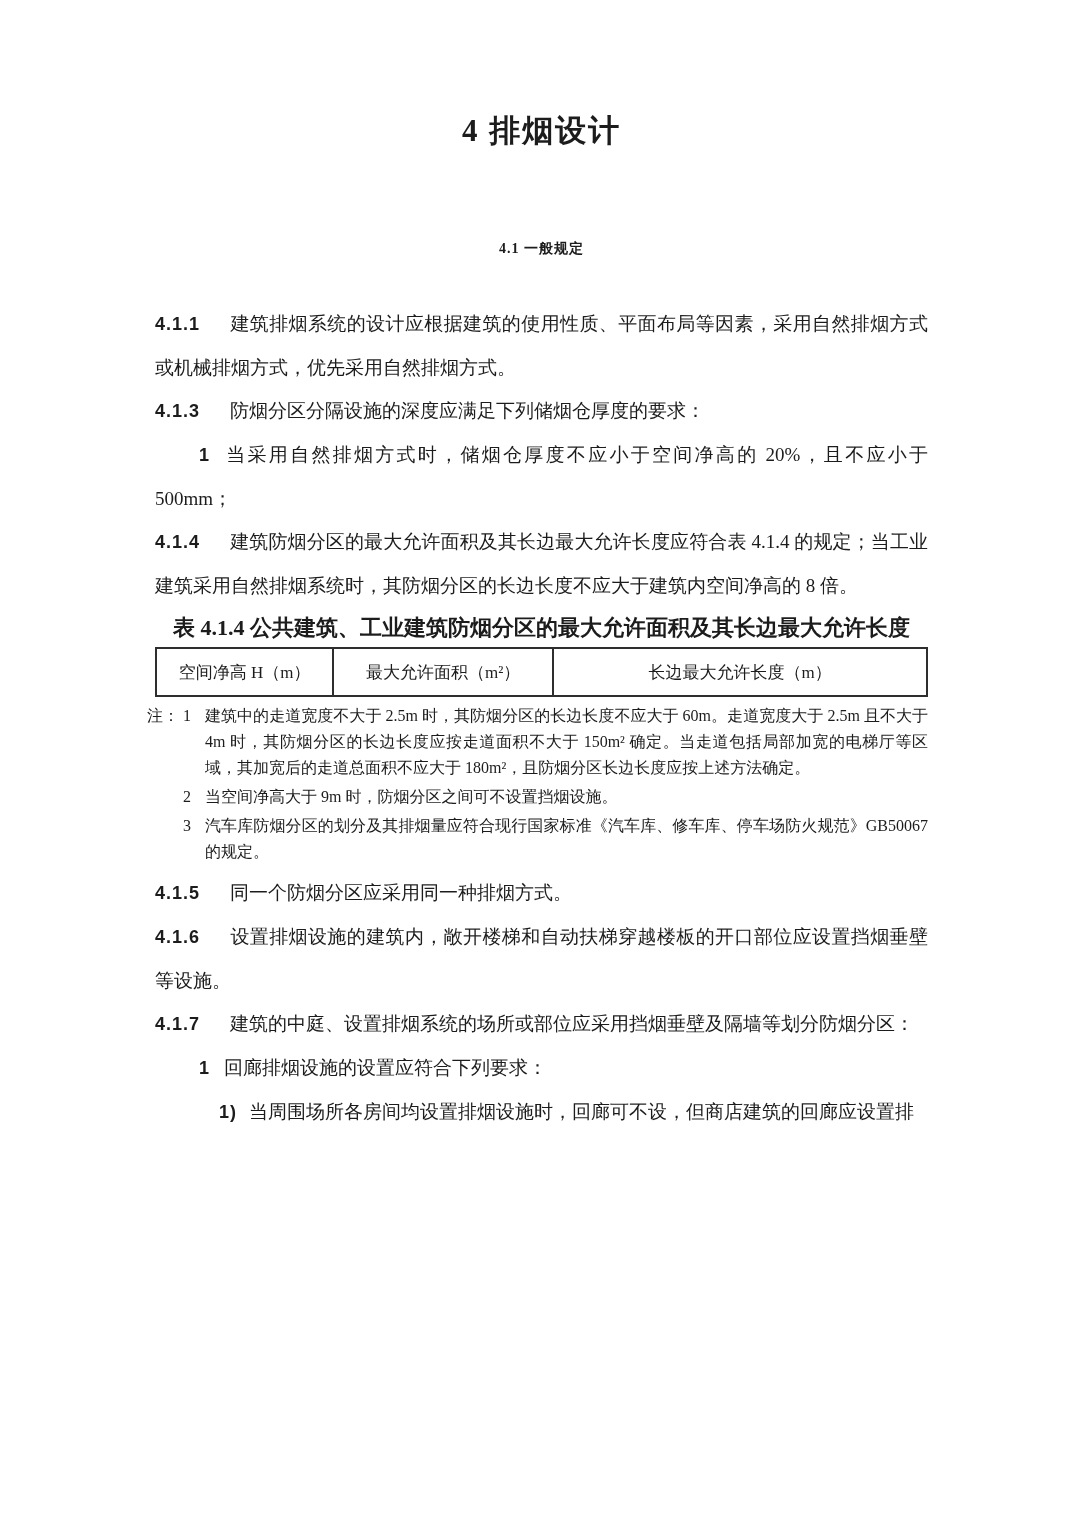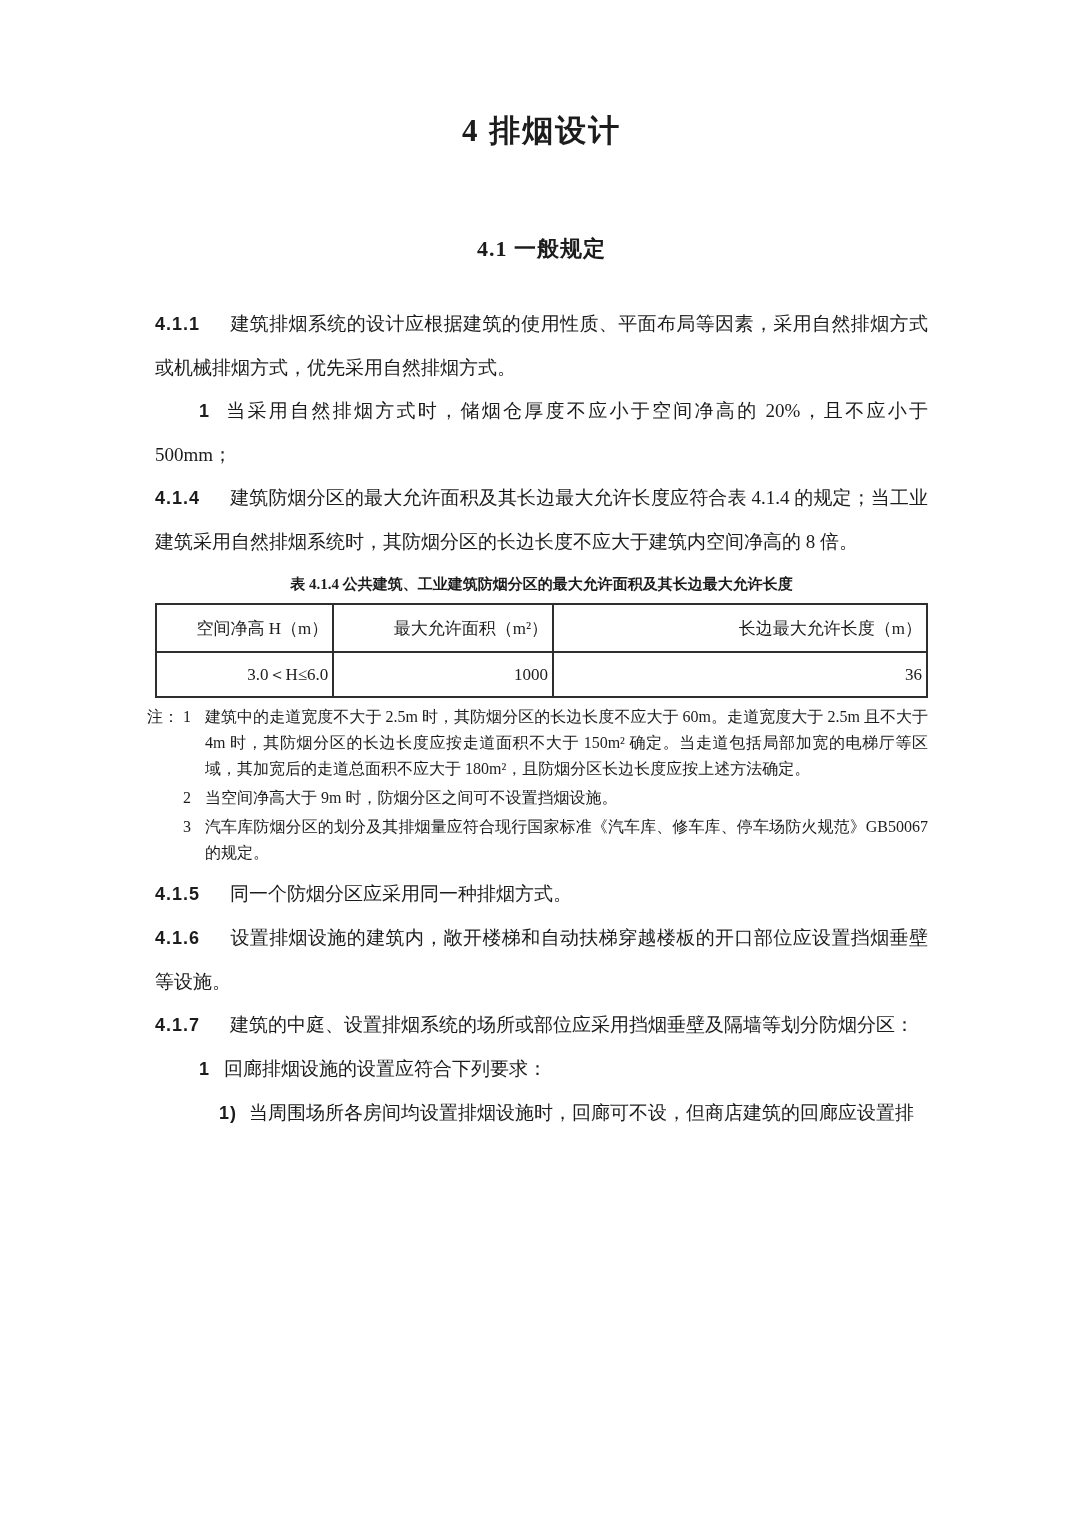--- a/index.html
+++ b/index.html
@@ -23,21 +23,21 @@
   }
   .chapter-title {
     font-size: 31px;
     font-weight: bold;
     text-align: center;
     line-height: 46px;
     margin: 0 0 80px 0;
     letter-spacing: 2px;
   }
   .section-title {
-    font-size: 22px;
+    font-size: 14px;
     font-weight: bold;
     text-align: center;
     line-height: 30px;
     margin: 0 0 38px 0;
     letter-spacing: 1px;
   }
   .clause {
     font-size: 19px;
     line-height: 43px;
     text-align: justify;
@@ -50,35 +50,35 @@
     margin-right: 30px;
     letter-spacing: 1px;
     white-space: nowrap;
   }
   .clause.sub1 { text-indent: 44px; }
   .clause.sub1 .cnum { margin-right: 14px; }
   .clause.sub2 { text-indent: 64px; }
   .clause.sub2 .cnum { margin-right: 12px; }
 
   .table-caption {
-    font-size: 15px;
+    font-size: 22px;
     font-weight: bold;
     text-align: center;
     line-height: 26px;
     margin: 8px 0 6px 0;
   }
   table.spec-table {
     width: 100%;
     border-collapse: collapse;
     table-layout: fixed;
   }
   table.spec-table th,
   table.spec-table td {
     border: 2px solid #2e2e2e;
-    text-align: right;
+    text-align: center;
     vertical-align: middle;
     font-weight: normal;
     font-size: 17px;
     padding: 0 4px;
   }
   table.spec-table th { height: 46px; }
   table.spec-table td { height: 43px; }
   .col-h { width: 23%; }
   .col-area { width: 28.5%; }
   .col-len { width: 48.5%; }
@@ -112,20 +112,21 @@
 
 <div class="page">
 
   <h1 class="chapter-title">4 排烟设计</h1>
 
   <h2 class="section-title">4.1 一般规定</h2>
 
   <p class="clause"><span class="cnum">4.1.1</span><span>建筑排烟系统的设计应根据建筑的使用性质、平面布局等因素，采用自然排烟方式或机械排烟方式，优先采用自然排烟方式。</span></p>
 
 
+  <p class="clause"><span class="cnum">4.1.3</span><span>防烟分区分隔设施的深度应满足下列储烟仓厚度的要求：</span></p>
 
   <p class="clause sub1"><span class="cnum">1</span><span>当采用自然排烟方式时，储烟仓厚度不应小于空间净高的 20%，且不应小于 500mm；</span></p>
 
 
 
   <p class="clause"><span class="cnum">4.1.4</span><span>建筑防烟分区的最大允许面积及其长边最大允许长度应符合表 4.1.4 的规定；当工业建筑采用自然排烟系统时，其防烟分区的长边长度不应大于建筑内空间净高的 8 倍。</span></p>
 
   <div class="table-caption">表 4.1.4 公共建筑、工业建筑防烟分区的最大允许面积及其长边最大允许长度</div>
 
   <table class="spec-table">
@@ -135,25 +136,20 @@
         <col class="col-len">
     </colgroup>
     <thead>
       <tr>
         <th>空间净高 H（m）</th>
         <th>最大允许面积（m²）</th>
         <th>长边最大允许长度（m）</th>
       </tr>
     </thead>
     <tbody>
-      <tr>
-        <td>3.0＜H≤6.0</td>
-        <td>1000</td>
-        <td>36</td>
-      </tr>
     </tbody>
   </table>
 
   <div class="notes">
     <div class="note">
       <span class="note-prefix">注：</span>
       <span class="note-num">1</span>
       <span class="note-text">建筑中的走道宽度不大于 2.5m 时，其防烟分区的长边长度不应大于 60m。走道宽度大于 2.5m 且不大于 4m 时，其防烟分区的长边长度应按走道面积不大于 150m² 确定。当走道包括局部加宽的电梯厅等区域，其加宽后的走道总面积不应大于 180m²，且防烟分区长边长度应按上述方法确定。</span>
     </div>
     <div class="note">

